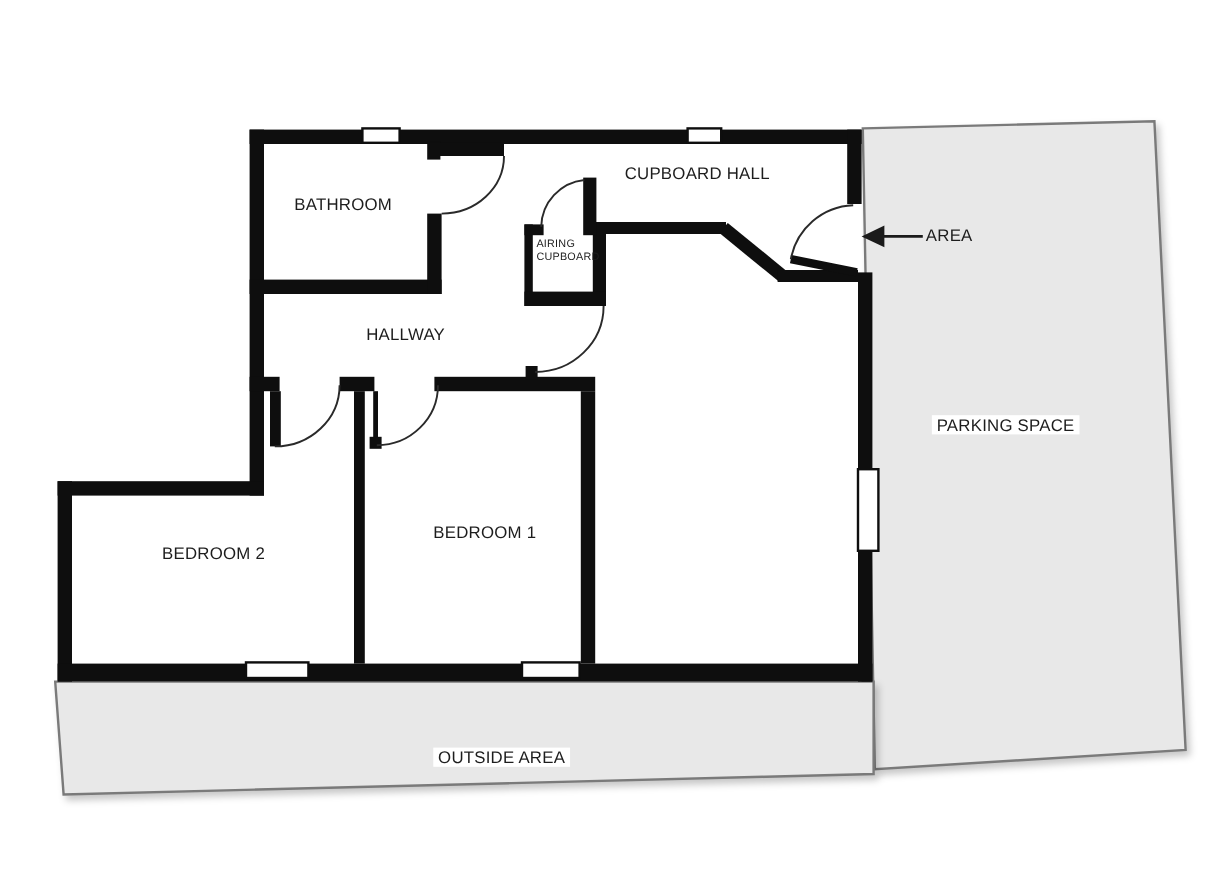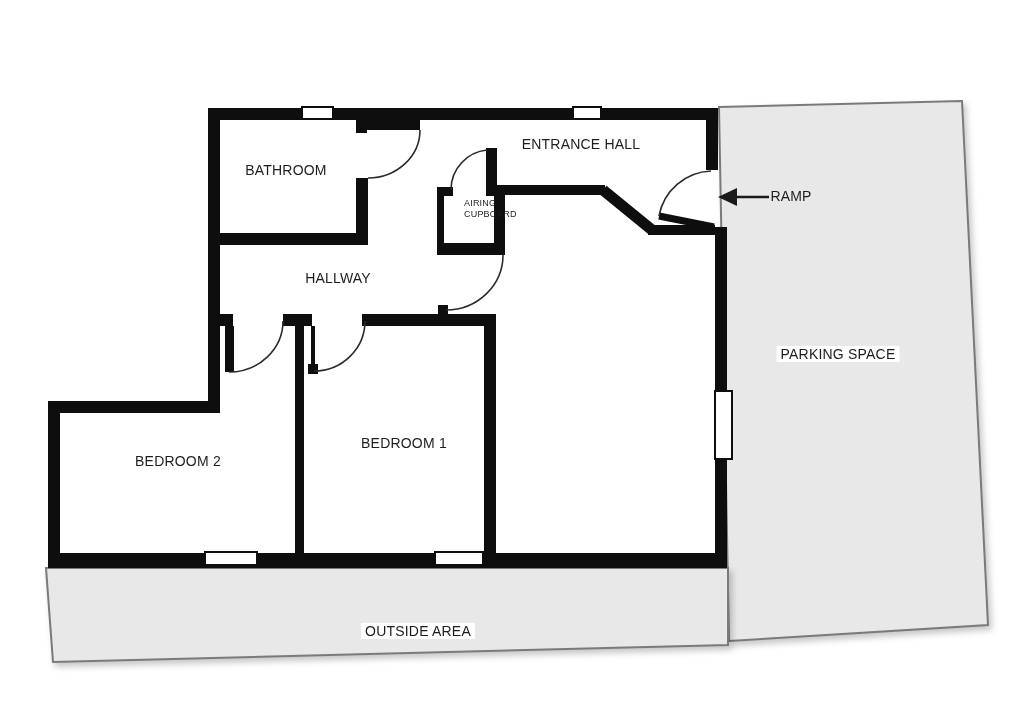--- a/index.html
+++ b/index.html
@@ -100,32 +100,32 @@
     </g>
 
     <g>
       <line class="arrow-line" x1="736" y1="197" x2="769" y2="197"></line>
       <polygon class="arrow-head" points="718,197 737,188 737,206"></polygon>
     </g>
   </svg>
 
   <div class="lbl centered" style="left:286px;top:170px;">BATHROOM</div>
 
-  <div class="lbl centered" style="left:581px;top:144px;">ENTRANCE HALL</div>
+  <div class="lbl centered" style="left:581px;top:144px;">CUPBOARD HALL</div>
 
   <div class="lbl centered" style="left:338px;top:278px;text-align:center;">HALLWAY</div>
 
-  <div class="lbl small" style="left:447px;top:198px;margin-left:17px;">
+  <div class="lbl small" style="left:447px;top:198px;">
     <div>AIRING</div>
     <div>CUPBOARD</div>
   </div>
 
 
   <div class="lbl centered" style="left:404px;top:443px;">BEDROOM 1</div>
 
   <div class="lbl centered" style="left:178px;top:461px;">BEDROOM 2</div>
 
   <div class="lbl centered boxed" style="left:418px;top:607px;margin-top:24px;">OUTSIDE AREA</div>
 
   <div class="lbl centered boxed" style="left:838px;top:354px;">PARKING SPACE</div>
 
-  <div class="lbl centered" style="left:791px;top:196px;">RAMP</div>
+  <div class="lbl centered" style="left:791px;top:196px;">AREA</div>
 </div>
 
 </body></html>

